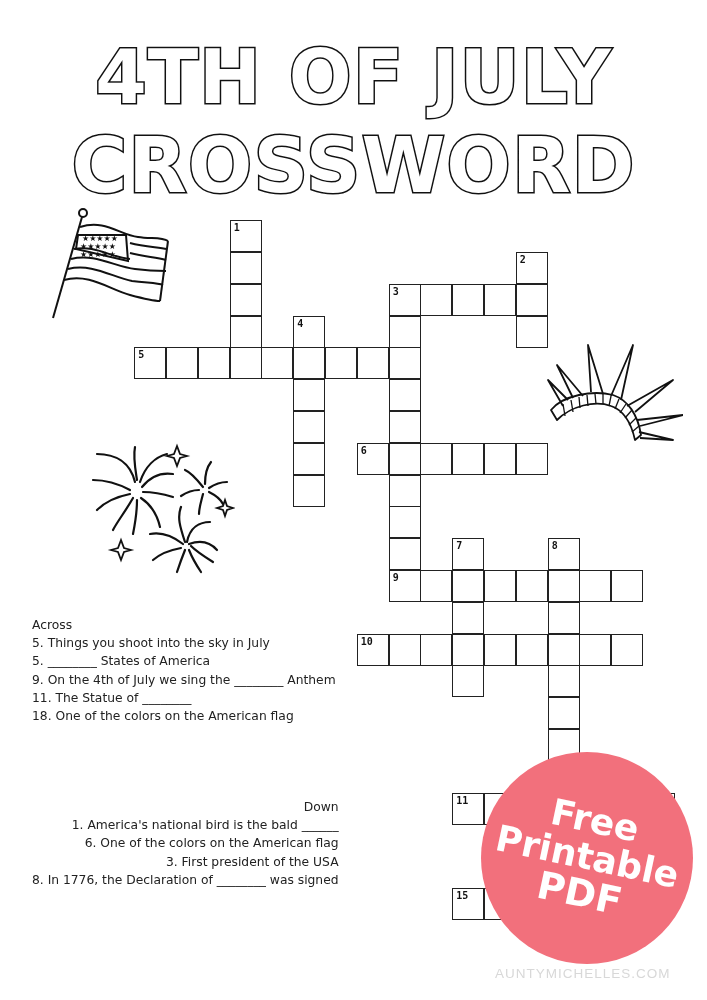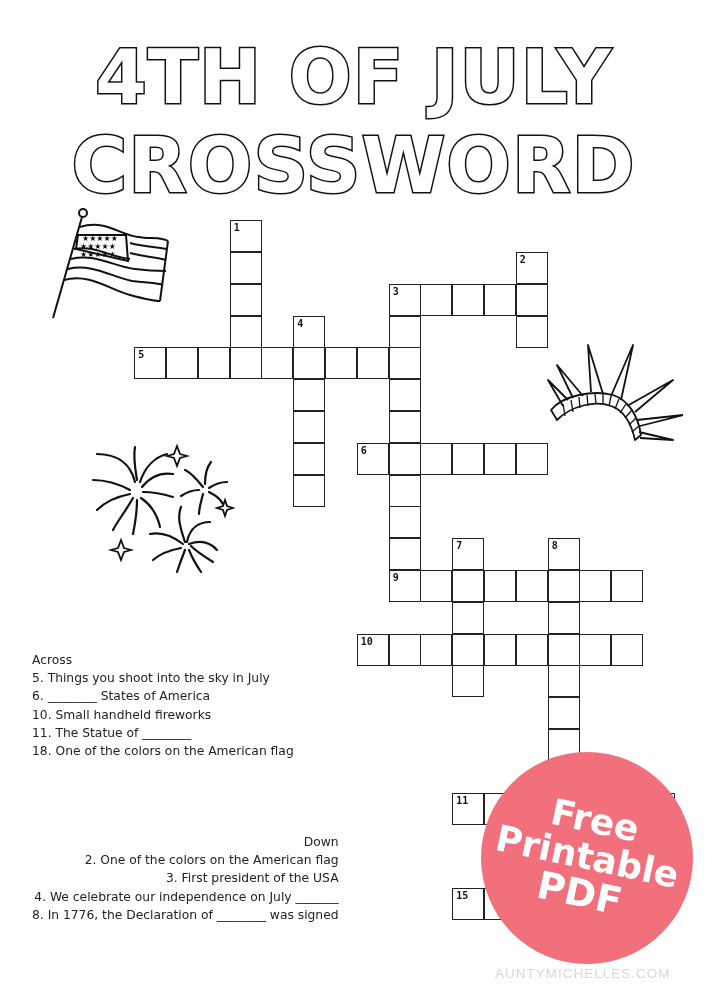--- a/index.html
+++ b/index.html
@@ -3,21 +3,21 @@
 <meta charset="utf-8">
 <style>
   html,body{margin:0;padding:0;background:#fff;}
   body{width:707px;height:1000px;position:relative;overflow:hidden;font-family:"DejaVu Sans",sans-serif;color:#222;}
   .title{position:absolute;left:0;width:707px;text-align:center;font-family:"DejaVu Sans",sans-serif;font-weight:bold;font-size:74px;letter-spacing:1px;color:#fff;-webkit-text-stroke:3px #111;paint-order:stroke fill;line-height:1;}
   .title.l1{top:40px;}
   .title.l2{top:128px;font-size:76px;}
   #grid{position:absolute;left:0;top:0;width:707px;height:1000px;}
   .cell{position:absolute;width:32px;height:32px;box-sizing:border-box;border:1.5px solid #222;background:#fff;margin-left:-0.75px;margin-top:-0.75px;}
   .num{position:absolute;left:3px;top:2px;font-family:"DejaVu Sans Mono",monospace;font-weight:bold;font-size:10px;color:#111;line-height:1;}
-  .clues{position:absolute;left:32px;font-family:"DejaVu Sans",sans-serif;font-size:12.3px;line-height:18.2px;color:#222;margin-top:35px;}
+  .clues{position:absolute;left:32px;font-family:"DejaVu Sans",sans-serif;font-size:12.3px;line-height:18.2px;color:#222;}
   .clues div{white-space:nowrap;}
   .clues.across{top:616px;}
   .clues.down{top:798px;text-align:right;}
   .badge{position:absolute;left:481px;top:752px;width:212px;height:212px;border-radius:50%;background:#f2707c;}
   .badge-text{position:absolute;left:0;top:0;width:100%;height:100%;transform:rotate(12deg);display:flex;flex-direction:column;align-items:center;justify-content:center;color:#fff;font-family:"DejaVu Sans",sans-serif;font-weight:bold;line-height:1.02;}
   .badge-text span{display:block;}
   .b1{font-size:36px;}
   .b2{font-size:36px;}
   .b3{font-size:38px;}
   .watermark{position:absolute;left:495px;top:966px;font-family:"Liberation Sans",sans-serif;font-size:13.5px;letter-spacing:1px;color:#d8d8d8;}
@@ -210,31 +210,31 @@
     <div class="cell" style="left: 453px; top: 888.8px;">
       <span class="num">15</span>
     </div>
     <div class="cell" style="left: 484.8px; top: 888.8px;"></div>
     <div class="cell" style="left: 516.6px; top: 888.8px;"></div>
   </div>
 
 <div class="clues across">
   <div>Across</div>
   <div>5. Things you shoot into the sky in July</div>
-  <div>6. ________ States of America</div>
-  <div>10. Small handheld fireworks</div>
+  <div>5. ________ States of America</div>
+  <div>9. On the 4th of July we sing the ________ Anthem</div>
   <div>11. The Statue of ________</div>
   <div>18. One of the colors on the American flag</div>
 </div>
 
 <div class="clues down">
   <div>Down</div>
-  <div>2. One of the colors on the American flag</div>
+  <div>1. America's national bird is the bald ______</div>
+  <div>6. One of the colors on the American flag</div>
   <div>3. First president of the USA</div>
-  <div>4. We celebrate our independence on July _______</div>
   <div>8. In 1776, the Declaration of ________ was signed</div>
 </div>
 
 <div class="badge">
   <div class="badge-text">
     <span class="b1">Free</span>
     <span class="b2">Printable</span>
     <span class="b3">PDF</span>
   </div>
 </div>

